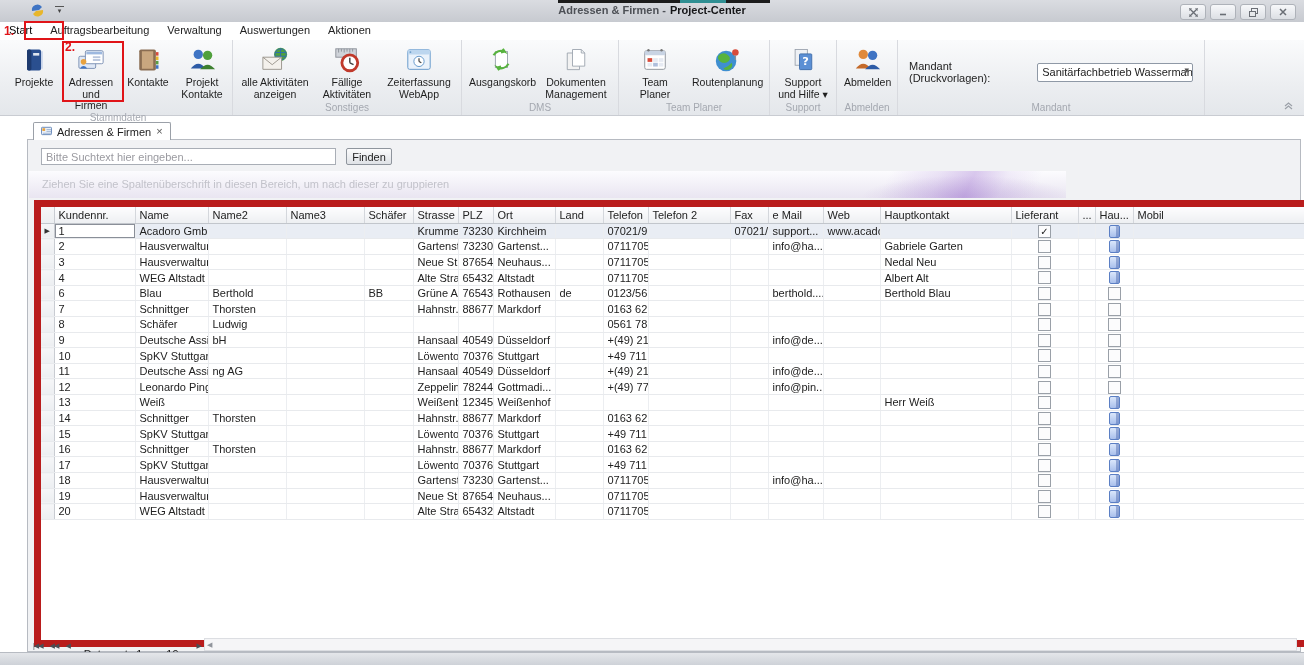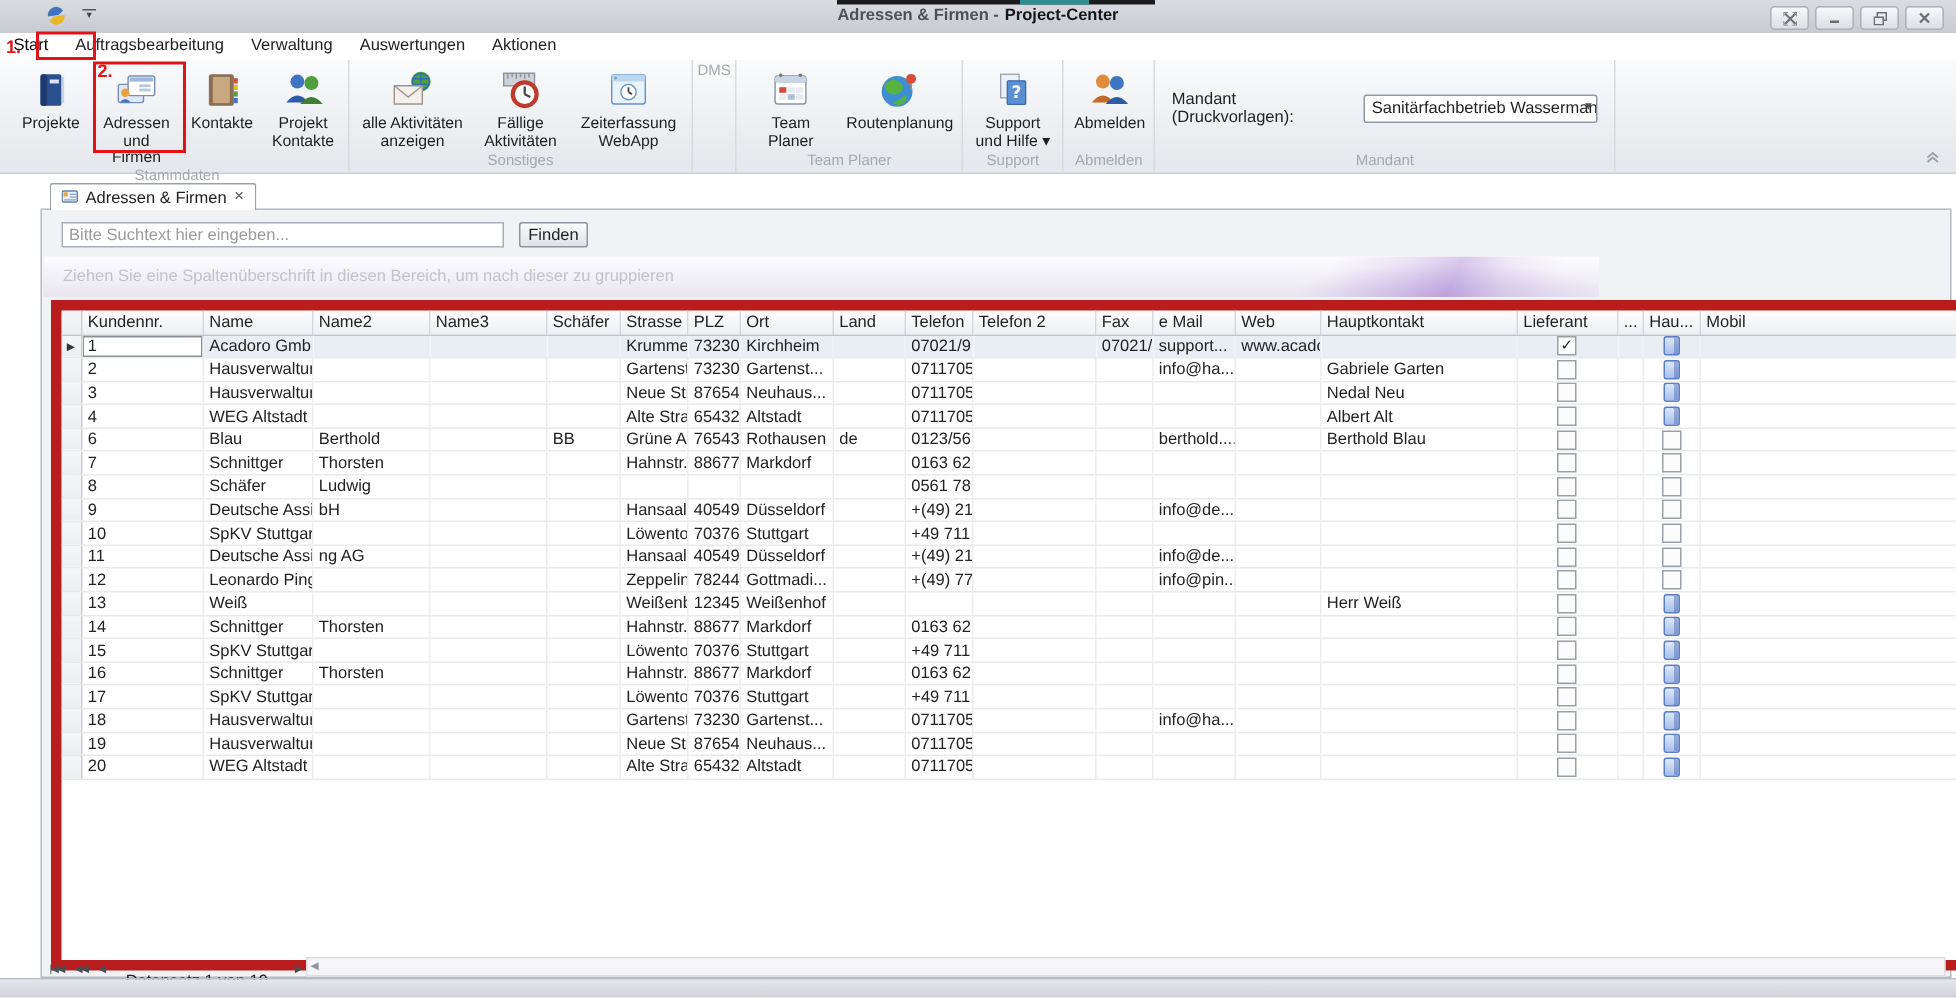--- a/index.html
+++ b/index.html
@@ -240,20 +240,42 @@
             </svg>
           </span>
         <span class="rlabel w70">Zeiterfassung WebApp</span>
       </div>
     </div>
     <div class="rcap">Sonstiges</div>
   </div>
 
 
   <div class="rgroup">
+    <div class="rbtns">
+      <div class="rbtn">
+        <span class="ricon">
+            <svg width="30" height="28" viewBox="0 0 32 30">
+              <rect x="10" y="6" width="13" height="17" fill="#fff" stroke="#9aa2ad"></rect>
+              <path d="M8 10 a9 9 0 0 1 12 -4 l-2 -3 m2 3 l-4 1" stroke="#57b33e" stroke-width="2.2" fill="none"></path>
+              <path d="M24 19 a9 9 0 0 1 -12 4 l2 3 m-2 -3 l4 -1" stroke="#57b33e" stroke-width="2.2" fill="none"></path>
+            </svg>
+          </span>
+        <span class="rlabel w64">Ausgangskorb</span>
+      </div>
+      <div class="rbtn">
+        <span class="ricon">
+            <svg width="28" height="28" viewBox="0 0 32 30">
+              <path d="M6 7 h10 l4 4 v15 h-14 z" fill="#f2f2f2" stroke="#9aa2ad"></path>
+              <path d="M12 3 h10 l4 4 v15 h-14 z" fill="#fff" stroke="#9aa2ad"></path>
+              <path d="M22 3 v4 h4" fill="none" stroke="#9aa2ad"></path>
+            </svg>
+          </span>
+        <span class="rlabel w70">Dokumenten Management</span>
+      </div>
+    </div>
     <div class="rcap">DMS</div>
   </div>
 
   <div class="rgroup">
     <div class="rbtns">
       <div class="rbtn">
         <span class="ricon">
             <svg width="30" height="28" viewBox="0 0 32 30">
               <rect x="5" y="5" width="22" height="20" rx="2" fill="#fff" stroke="#8d929a"></rect>
               <rect x="5" y="5" width="22" height="5" rx="2" fill="#c9d4e4"></rect>

